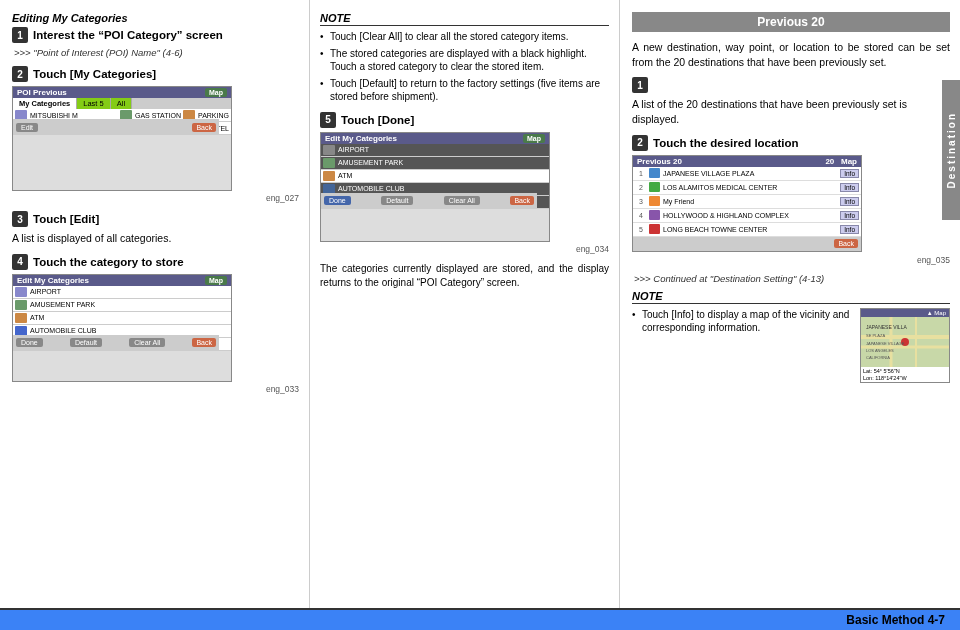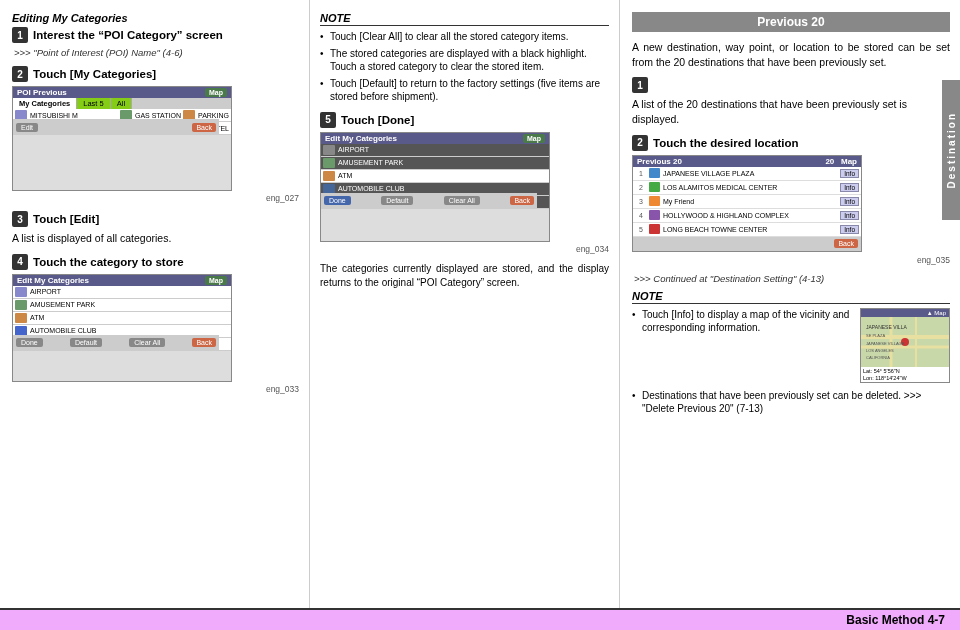--- a/index.html
+++ b/index.html
@@ -61,21 +61,21 @@
       font-weight: bold;
       writing-mode: vertical-rl;
       text-orientation: mixed;
       transform: rotate(180deg);
       letter-spacing: 2px;
     }
 
     
     .bottom-bar {
       height: 22px;
-      background: #f0abfc;
+      background: #3b82f6;
       border-top: 2px solid #333;
       display: flex;
       align-items: center;
       justify-content: flex-end;
       padding-right: 15px;
       font-size: 12px;
       font-weight: bold;
     }
 
     
@@ -646,23 +646,20 @@
               <text x="5" y="35" font-size="4" fill="#555">LOS ANGELES</text>
               <text x="5" y="42" font-size="4" fill="#555">CALIFORNIA</text>
             </svg>
           </div>
           <div class="map-coords" style="font-size:5.5px;line-height:1.3;background:#fff;padding:1px 2px;">
             Lat: 54° 5'56"N<br>Lon: 118°14'24"W
           </div>
 
         </div>
       </div>
-      <ul class="note-list">
-        <li>Destinations that have been previously set can be deleted. &gt;&gt;&gt; "Delete Previous 20" (7-13)</li>
-      </ul>
     </div>
 
     <div class="right-tab">
       <span>Destination</span>
     </div>
   </div>
 </div>
 
 <div class="bottom-bar">
   <span>Basic Method  4-7</span>

